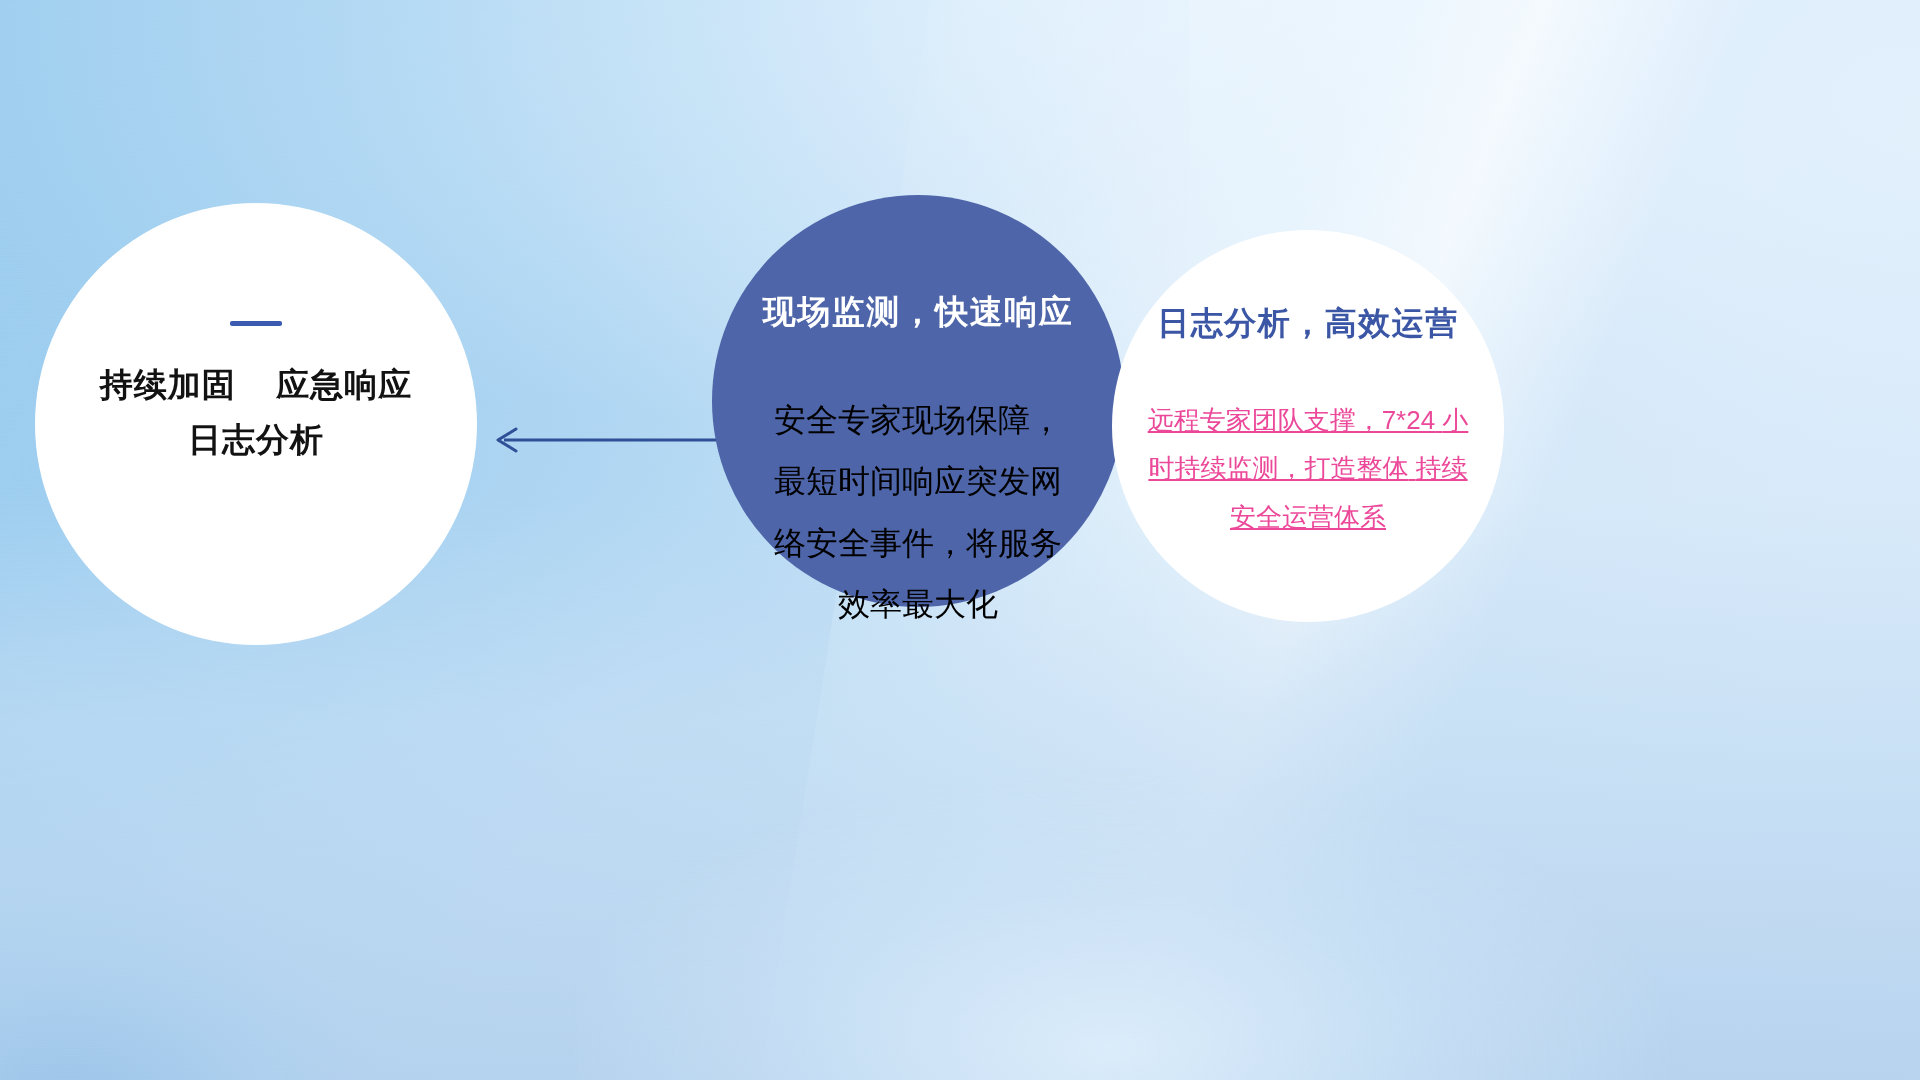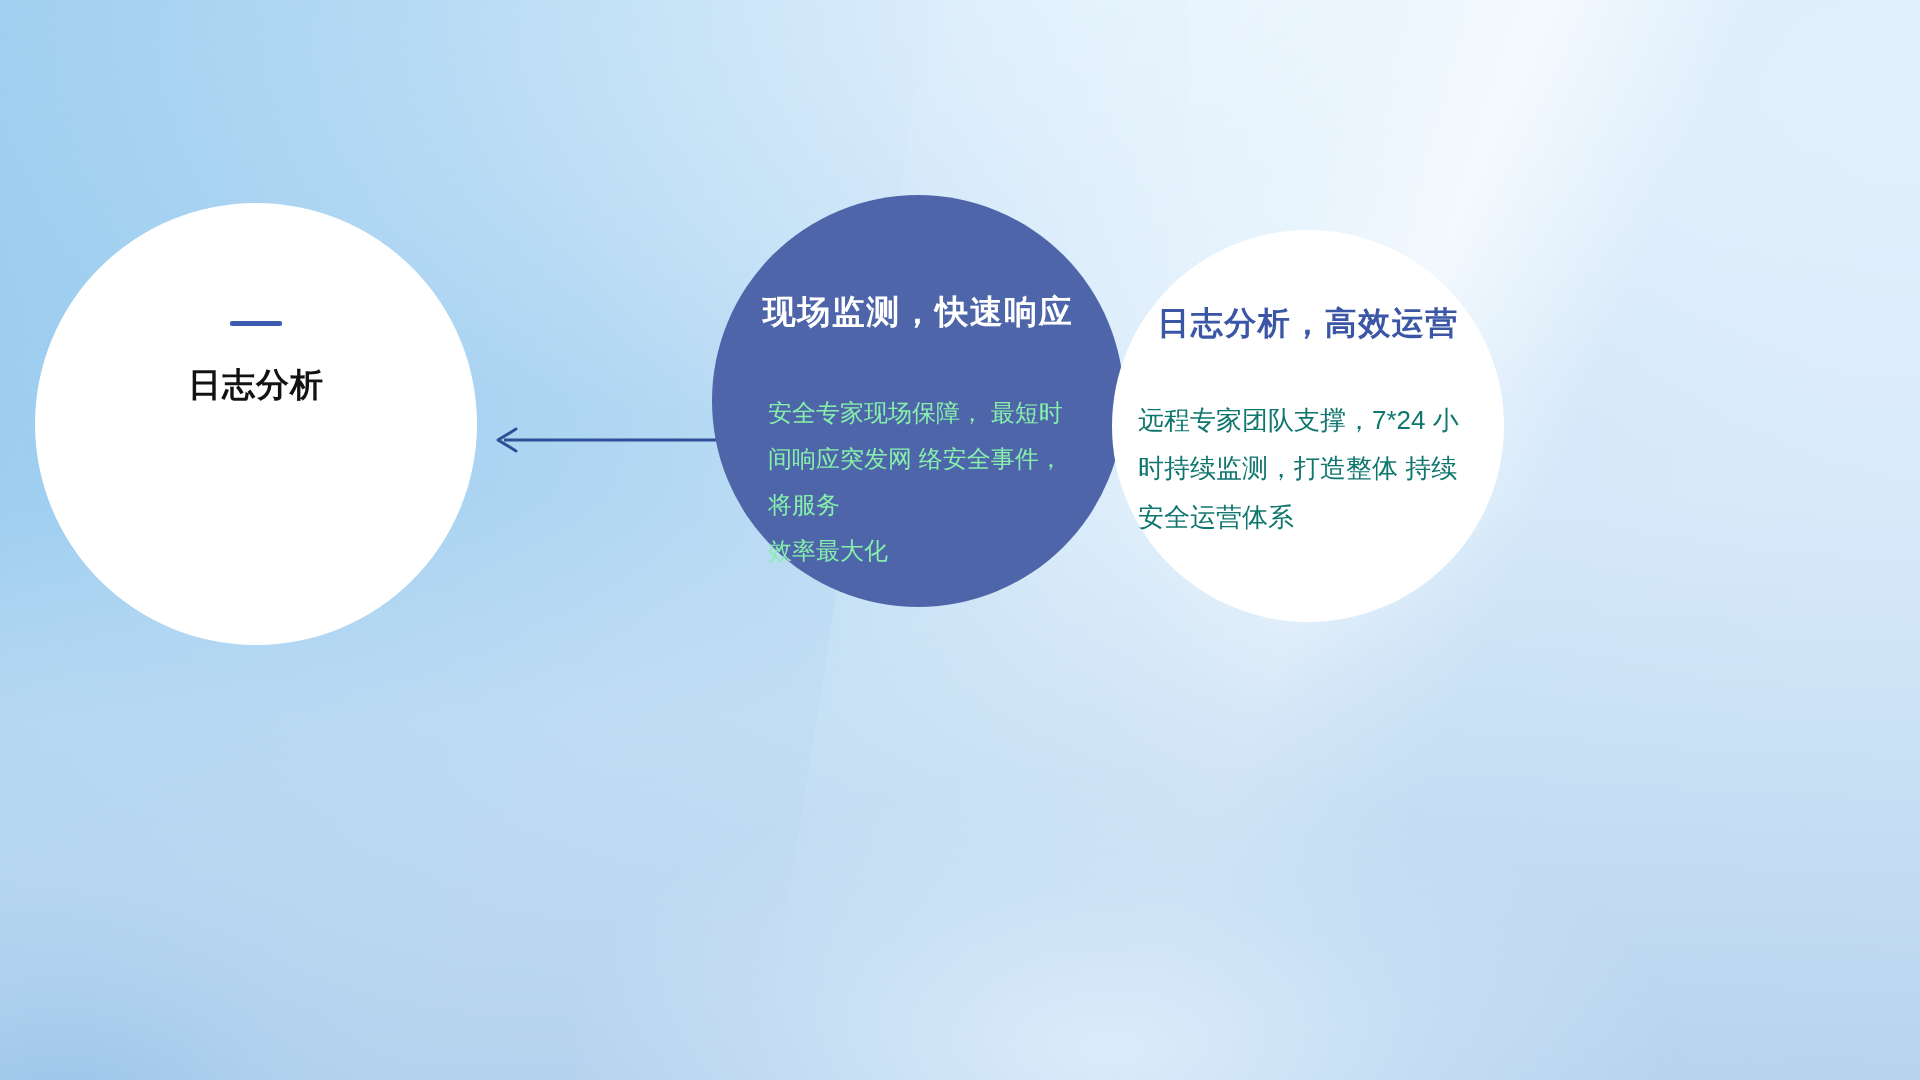--- a/index.html
+++ b/index.html
@@ -88,39 +88,39 @@
     display:flex; flex-direction:column; align-items:center;
     z-index:2;
   }
   #mid-title{
     margin-top:95px;
     color:#ffffff; font-weight:bold; font-size:33px; letter-spacing:1.5px;
     white-space:nowrap;
   }
   #mid-body{
     margin-top:55px; width:300px;
-    color:#86efac; font-size:24px; line-height:1.92; 
+    color:#000000; font-size:32px; line-height:1.92; text-align:center;
   }
   #mid-body .last{ display:block; }
 
   
   #circle-right{
     left:1112px; top:230px; width:392px; height:392px;
     background:#ffffff;
     display:flex; flex-direction:column; align-items:center;
     z-index:3;
   }
   #right-title{
     margin-top:72px;
     color:#3a56a5; font-weight:bold; font-size:32px; letter-spacing:1.5px;
     white-space:nowrap;
   }
   #right-body{
     margin-top:50px; width:340px;
-    color:#0f766e; font-size:26px; line-height:1.86; text-align:left;
+    color:#ec4899; font-size:26px; line-height:1.86; text-align:center;text-decoration:underline;
   }
 
   
   #arrow{ position:absolute; left:470px; top:414px; width:250px; height:52px; z-index:1; }
 </style>
 </head>
 <body>
 
 <div id="bg">
   <div class="bg-base"></div>
@@ -137,20 +137,21 @@
 <div id="diagram">
 
   <svg id="arrow" viewBox="0 0 250 52" width="250" height="52" aria-hidden="true">
     <line x1="248" y1="26" x2="34" y2="26" stroke="#2f4f96" stroke-width="3"></line>
     <polyline points="46,15 28,26 46,37" fill="none" stroke="#2f4f96" stroke-width="3" stroke-linecap="round" stroke-linejoin="round"></polyline>
   </svg>
 
   <div class="circle" id="circle-left">
     <div id="left-divider" style="background: rgb(58, 91, 176);"></div>
     <div id="left-lines">
+      <div class="left-row">持续加固    应急响应</div>
       <div class="left-row">日志分析</div>
     </div>
   </div>
 
   <div class="circle" id="circle-mid" style="background: rgb(78, 102, 169);">
     <div id="mid-title">现场监测，快速响应</div>
     <div id="mid-body">
       <span>安全专家现场保障，</span>
       <span>最短时间响应突发网</span>
       <span>络安全事件，将服务</span>

